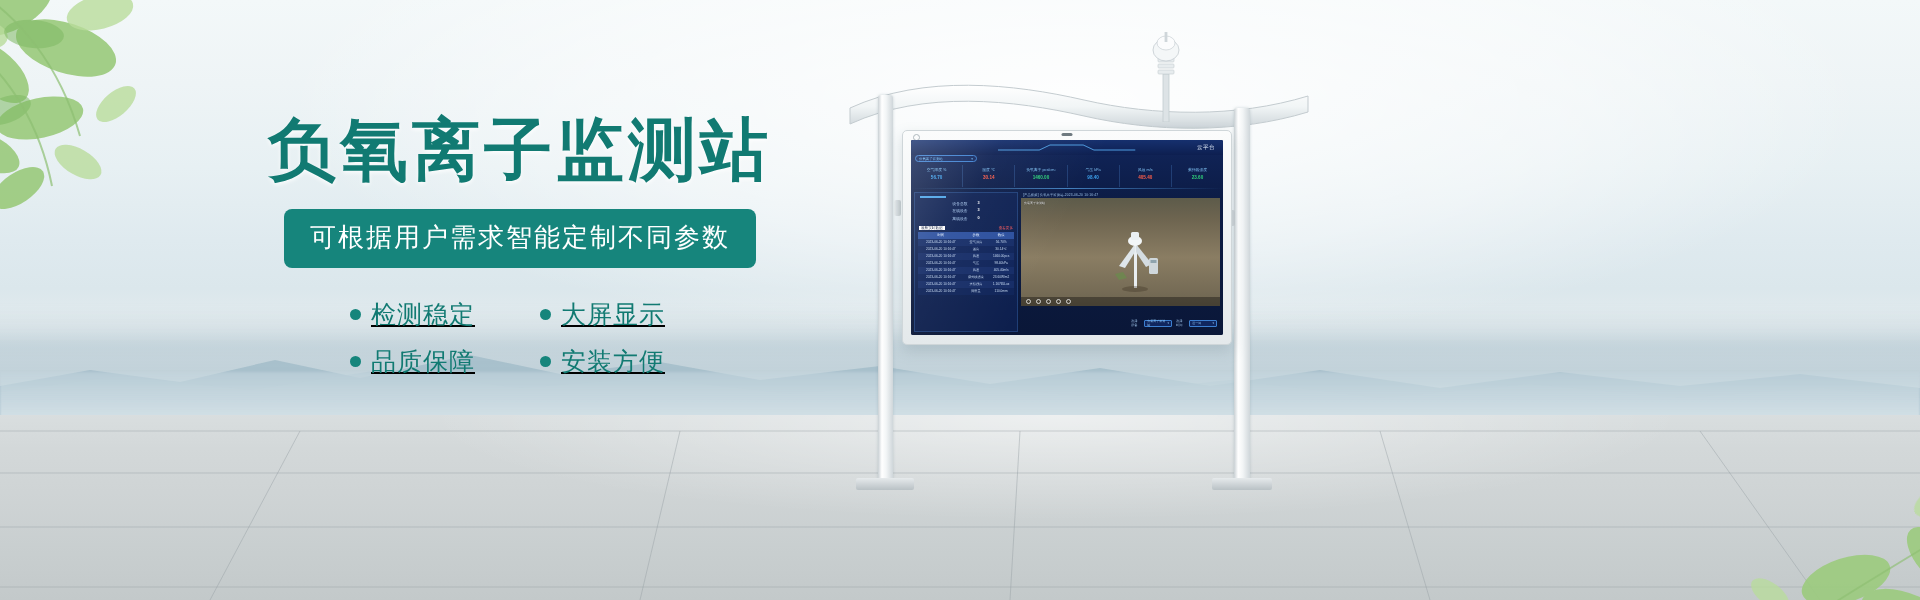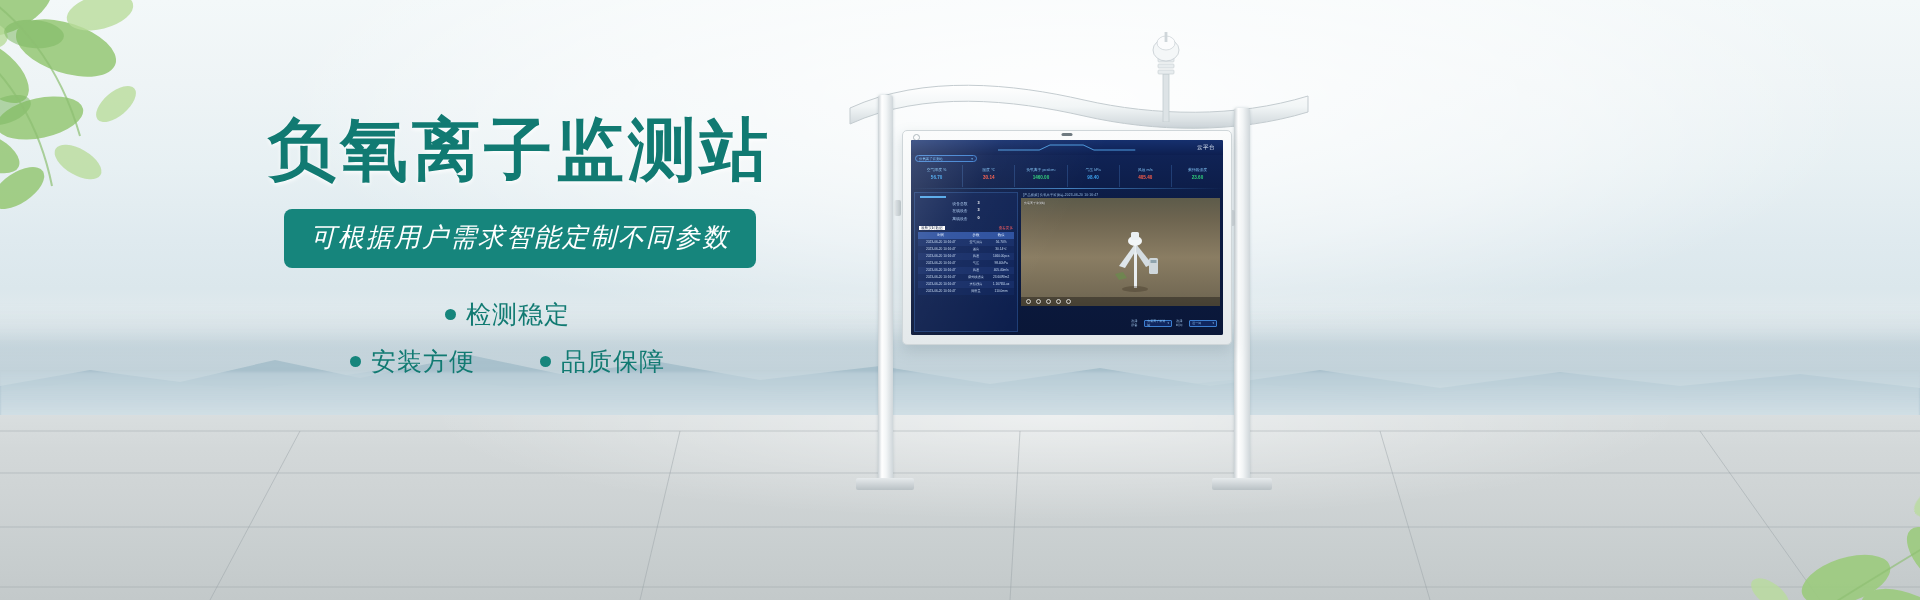--- a/index.html
+++ b/index.html
@@ -75,36 +75,37 @@
   }
   .title {
     font-size: 68px;
     line-height: 1;
     font-weight: bold;
     color: #117a72;
     letter-spacing: 4px;
     text-shadow: 0 2px 4px rgba(255,255,255,0.85);
     white-space: nowrap;
   }
-  .badge-wrap { margin-top: 26px; font-style: italic; }
+  .badge-wrap { margin-top: 26px; }
   .badge {
     display: inline-block;
     background: #16857c;
     color: #ffffff;
     font-size: 26px;
     letter-spacing: 2px;
     padding: 11px 26px 13px;
     border-radius: 8px;
     white-space: nowrap;
   }
   .features { margin-top: 30px; }
   .feature-row {
     display: flex; justify-content: center; align-items: center;
     gap: 40px;
     margin-bottom: 14px;
+    text-decoration: underline;
   }
   .feature-item {
     display: flex; align-items: center; gap: 10px;
     color: #117a72;
     font-size: 25px;
     letter-spacing: 1px;
     white-space: nowrap;
     min-width: 150px;
   }
   .dot {
@@ -354,29 +355,33 @@
     <div class="badge-wrap">
       <span class="badge">可根据用户需求智能定制不同参数</span>
     </div>
 
     <div class="features">
       <div class="feature-row">
         <span class="feature-item">
           <span class="dot"></span>
           <span>检测稳定</span>
         </span>
+        <span class="feature-item">
+          <span class="dot"></span>
+          <span>大屏显示</span>
+        </span>
       </div>
       <div class="feature-row">
         <span class="feature-item">
           <span class="dot"></span>
-          <span>安装方便</span>
+          <span>品质保障</span>
         </span>
         <span class="feature-item">
           <span class="dot"></span>
-          <span>品质保障</span>
+          <span>安装方便</span>
         </span>
       </div>
     </div>
   </div>
 
   <div class="kiosk">
 
     <svg class="canopy" viewBox="0 0 470 62">
       <defs>
         <linearGradient id="cg" x1="0" y1="0" x2="0" y2="1">

